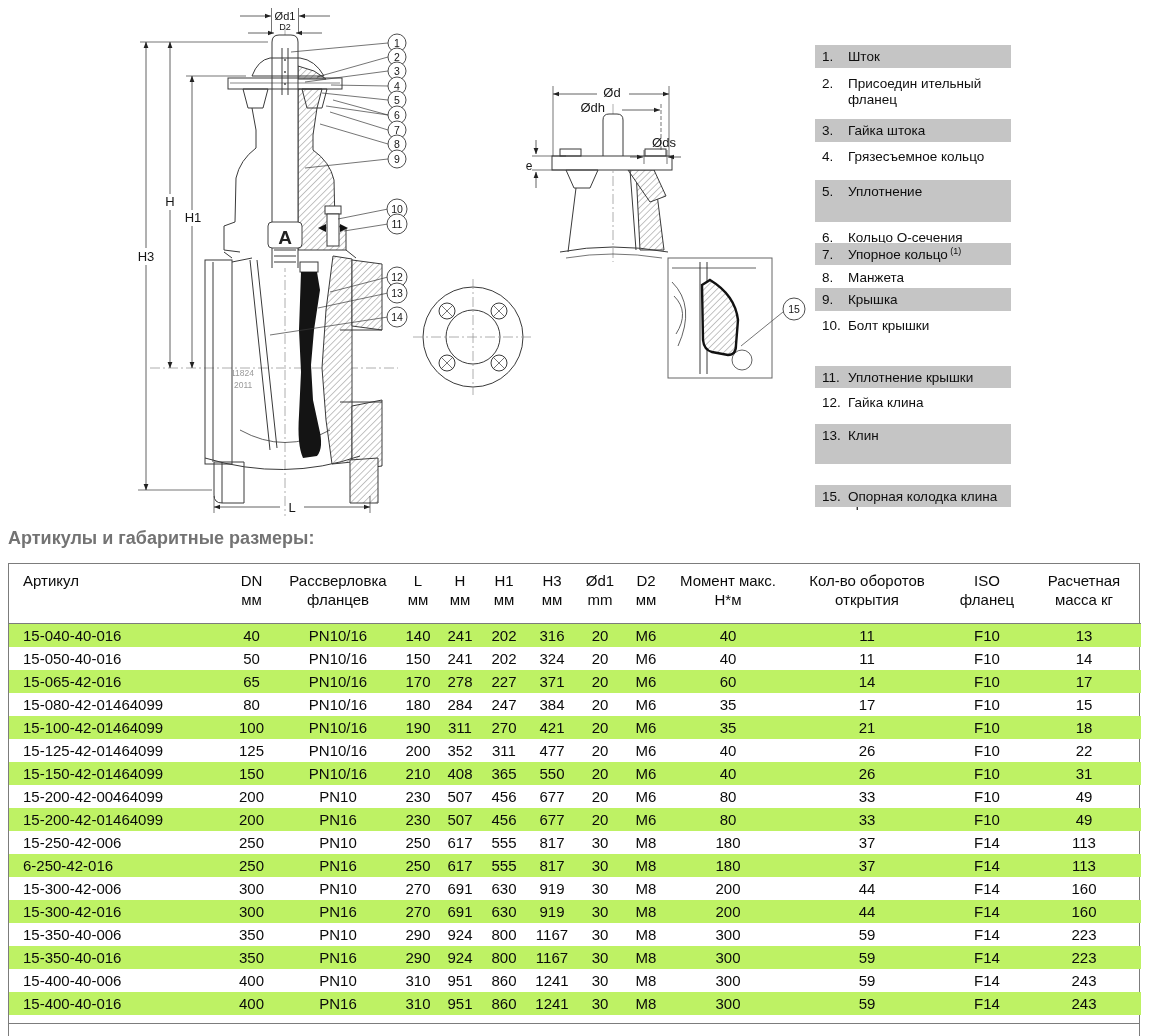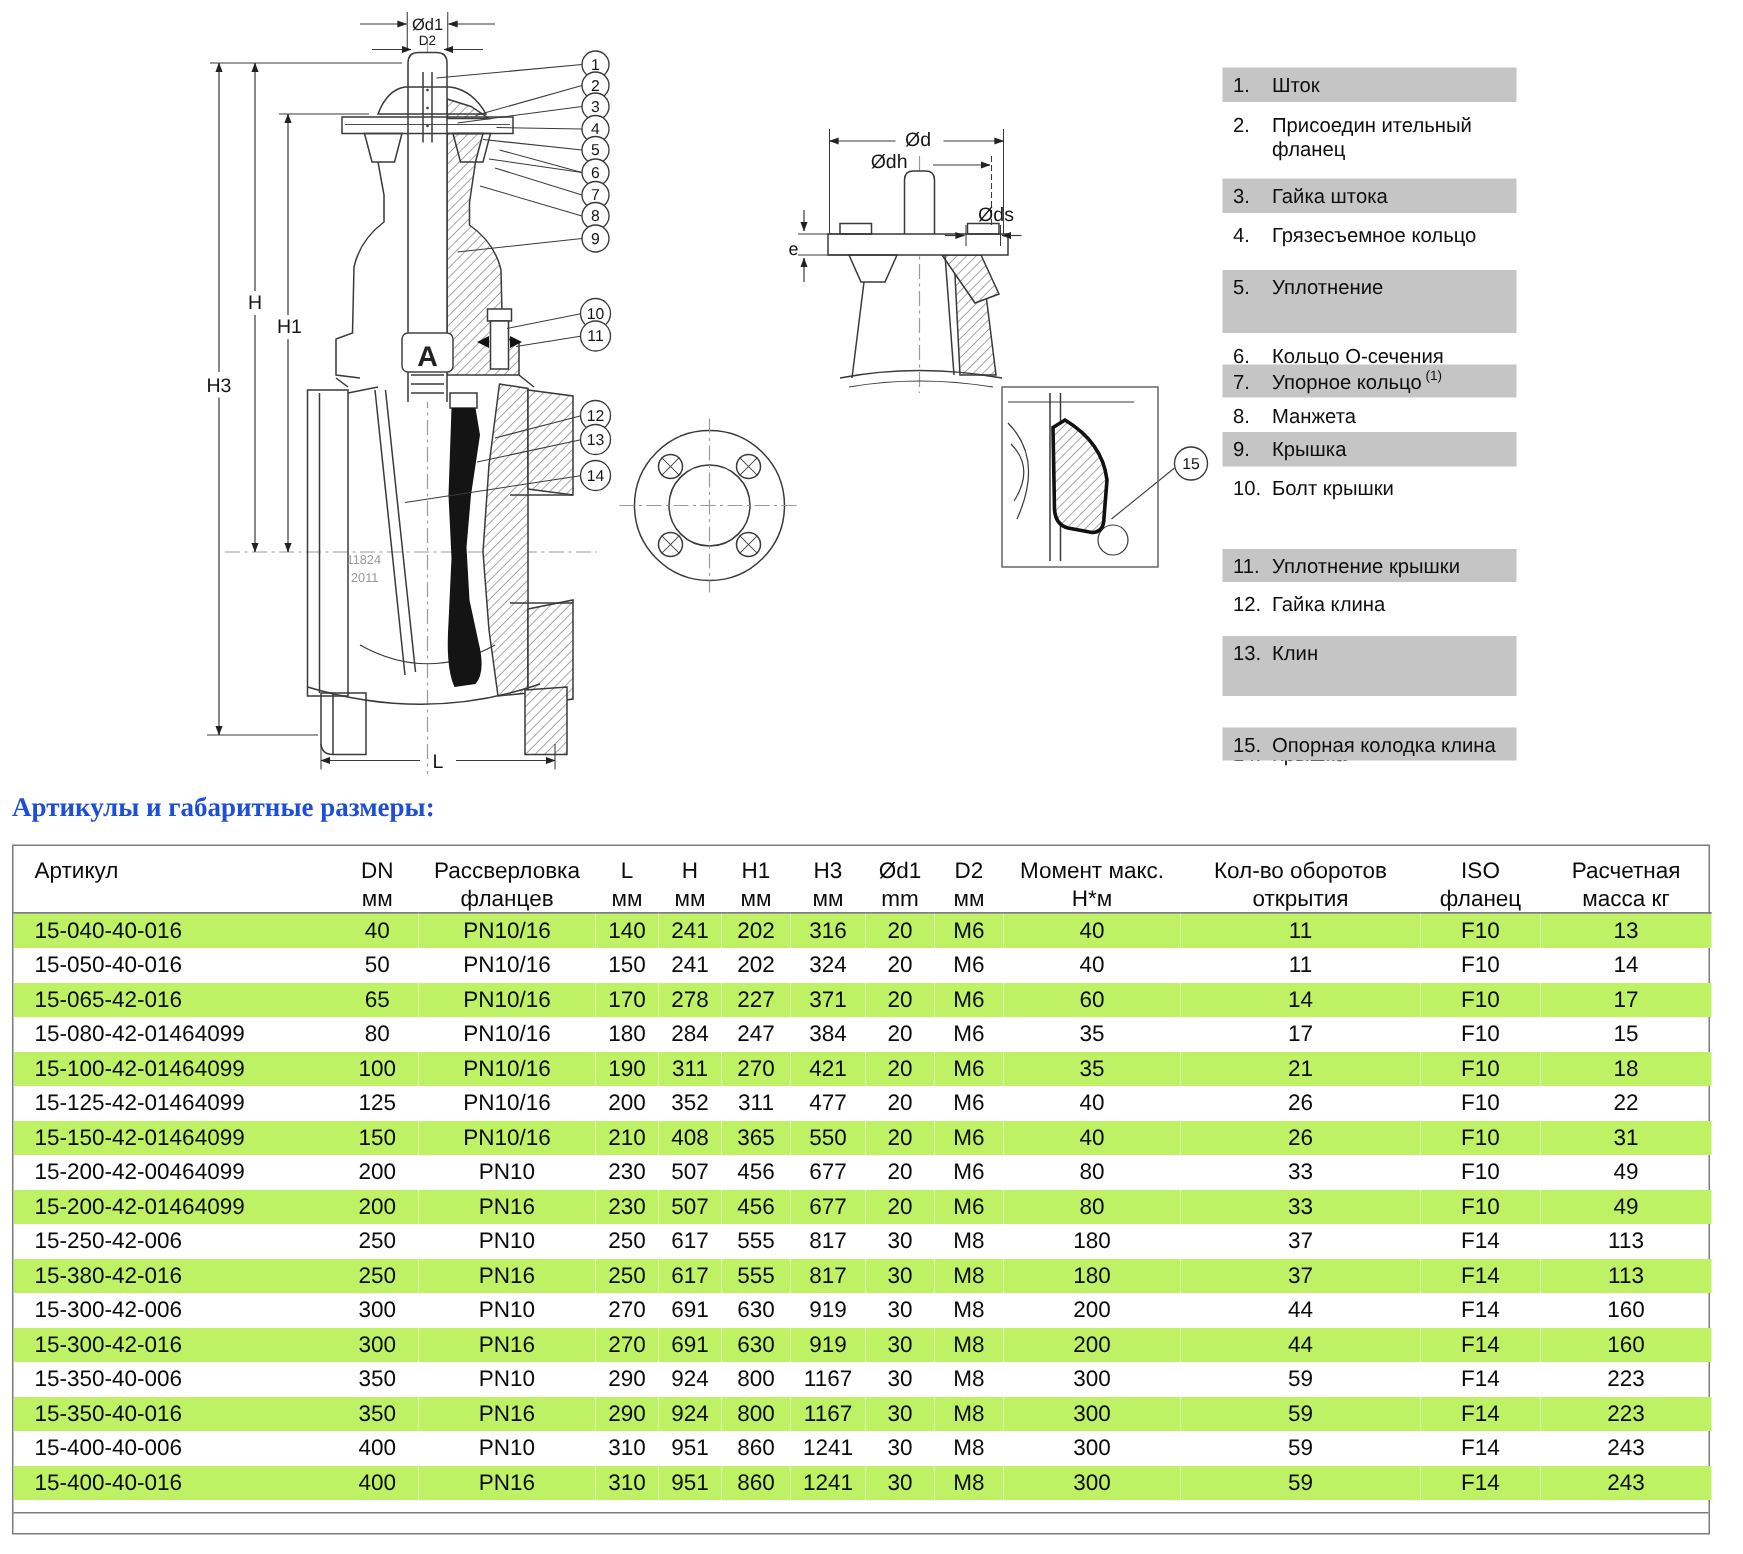--- a/index.html
+++ b/index.html
@@ -12,27 +12,27 @@
 
   
   .parts-list{position:absolute;left:815px;top:0;width:196px;height:530px;}
   .pl-item{position:absolute;left:0;right:0;display:flex;align-items:flex-start;font-size:13.5px;line-height:1.18;color:#0e0e0e;padding:4px 4px 2px 7px;box-sizing:border-box;}
   .pl-item.shaded{background:#c5c5c5;}
   .pl-num{flex:0 0 26px;}
   .pl-label{flex:1;}
   .pl-label sup{font-size:9px;line-height:0;}
 
   
-  .section-title{position:absolute;left:8px;top:528px;margin:0;font-size:18px;font-weight:bold;color:#1d4ed8;font-family:Liberation Serif, serif;}
+  .section-title{position:absolute;left:8px;top:528px;margin:0;font-size:18px;font-weight:bold;color:#737373;}
   .table-outer{position:absolute;left:8px;top:563px;width:1132px;border:1px solid #7c7c7c;box-sizing:border-box;background:#fff;}
   table{border-collapse:collapse;table-layout:fixed;width:100%;font-size:15px;color:#0b0b0b;}
   thead{border-bottom:1px solid #7c7c7c;}
   thead td{font-weight:normal;white-space:nowrap;overflow:hidden;}
   thead tr.h1 td{padding-top:8px;padding-bottom:1px;}
-  thead tr.h2 td{padding-bottom:0;}
+  thead tr.h2 td{padding-bottom:15px;}
   tbody td{height:23px;line-height:23px;padding:0;white-space:nowrap;overflow:hidden;}
   td.c{text-align:center;}
   td.l{text-align:left;padding-left:14px;}
   tr.shade{background:#bef264;}
   .gap-strip{height:8px;}
   .bottom-strip{border-top:1px solid #7c7c7c;height:13px;}
 </style>
 </head>
 <body>
 
@@ -525,21 +525,21 @@
             <td class="c">555</td>
             <td class="c">817</td>
             <td class="c">30</td>
             <td class="c">M8</td>
             <td class="c">180</td>
             <td class="c">37</td>
             <td class="c">F14</td>
             <td class="c">113</td>
           </tr>
           <tr class="shade">
-            <td class="l">15-380-42-016</td>
+            <td class="l">6-250-42-016</td>
             <td class="c">250</td>
             <td class="c">PN16</td>
             <td class="c">250</td>
             <td class="c">617</td>
             <td class="c">555</td>
             <td class="c">817</td>
             <td class="c">30</td>
             <td class="c">M8</td>
             <td class="c">180</td>
             <td class="c">37</td>

